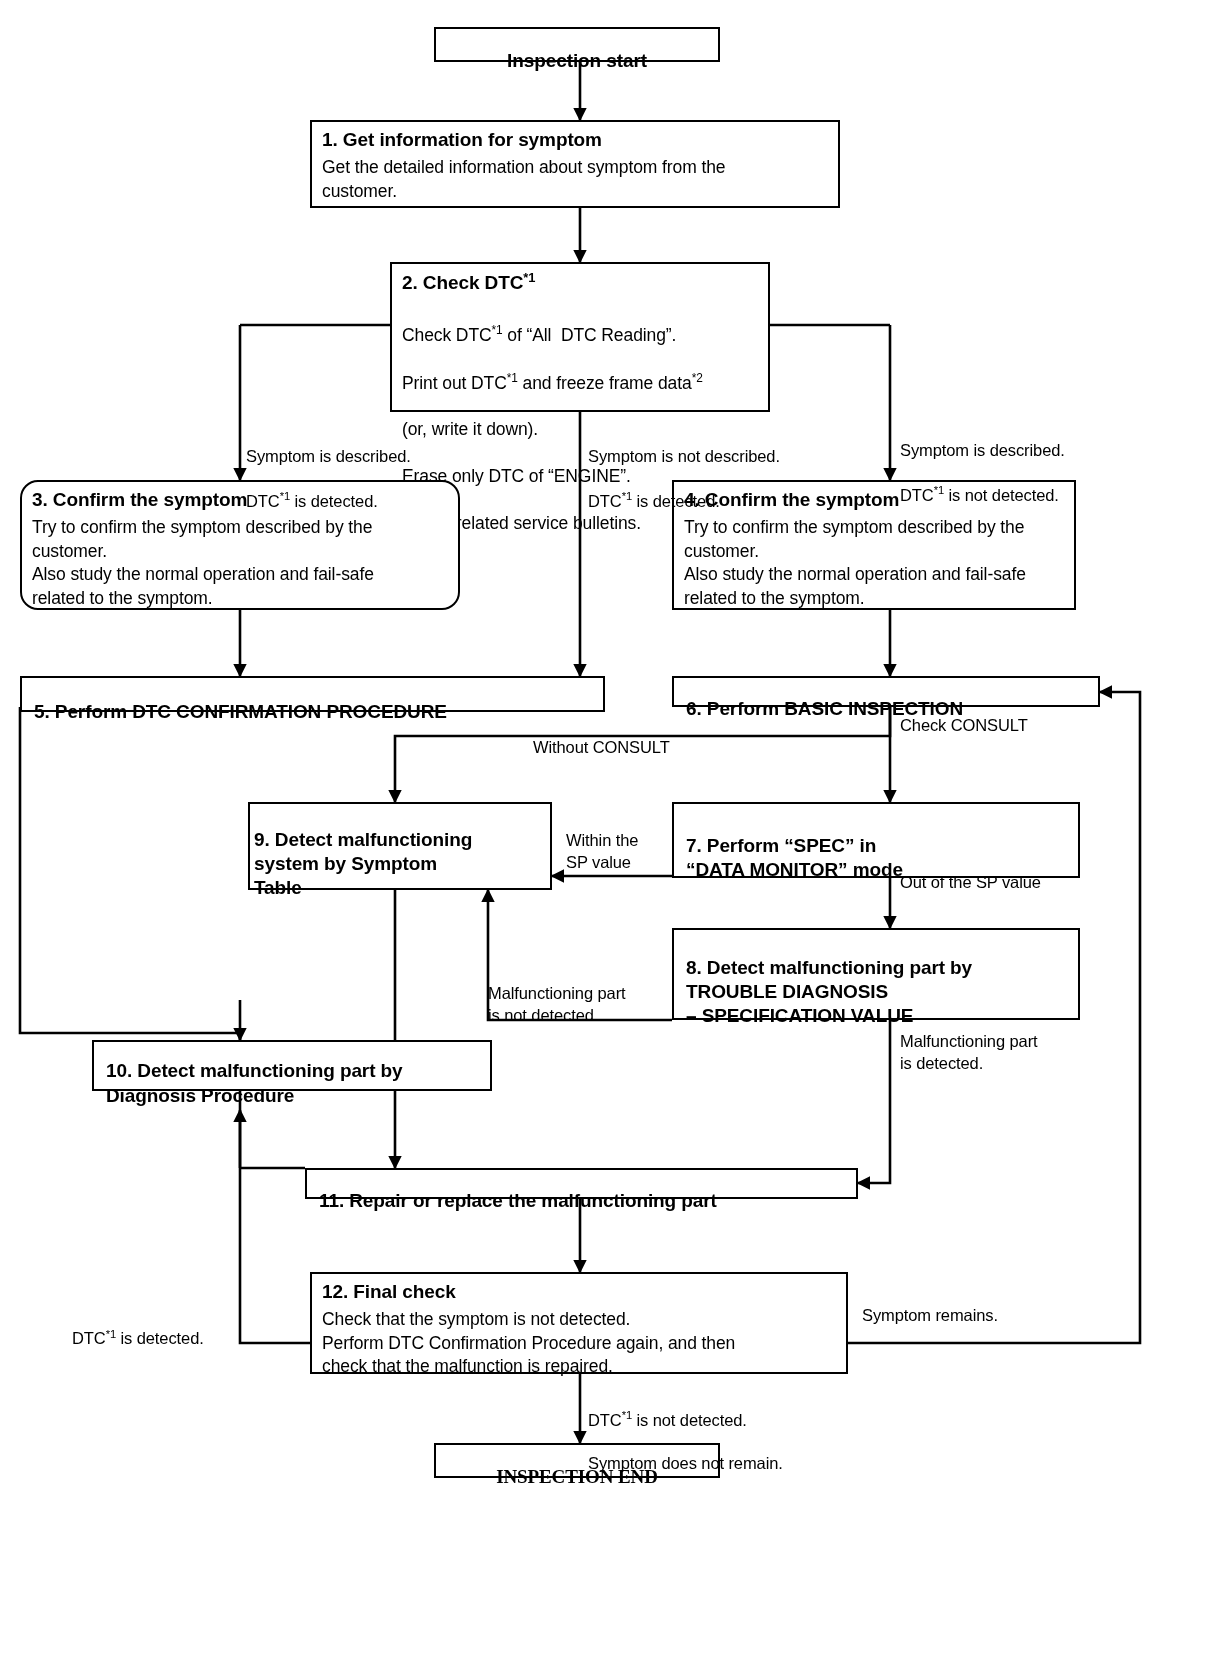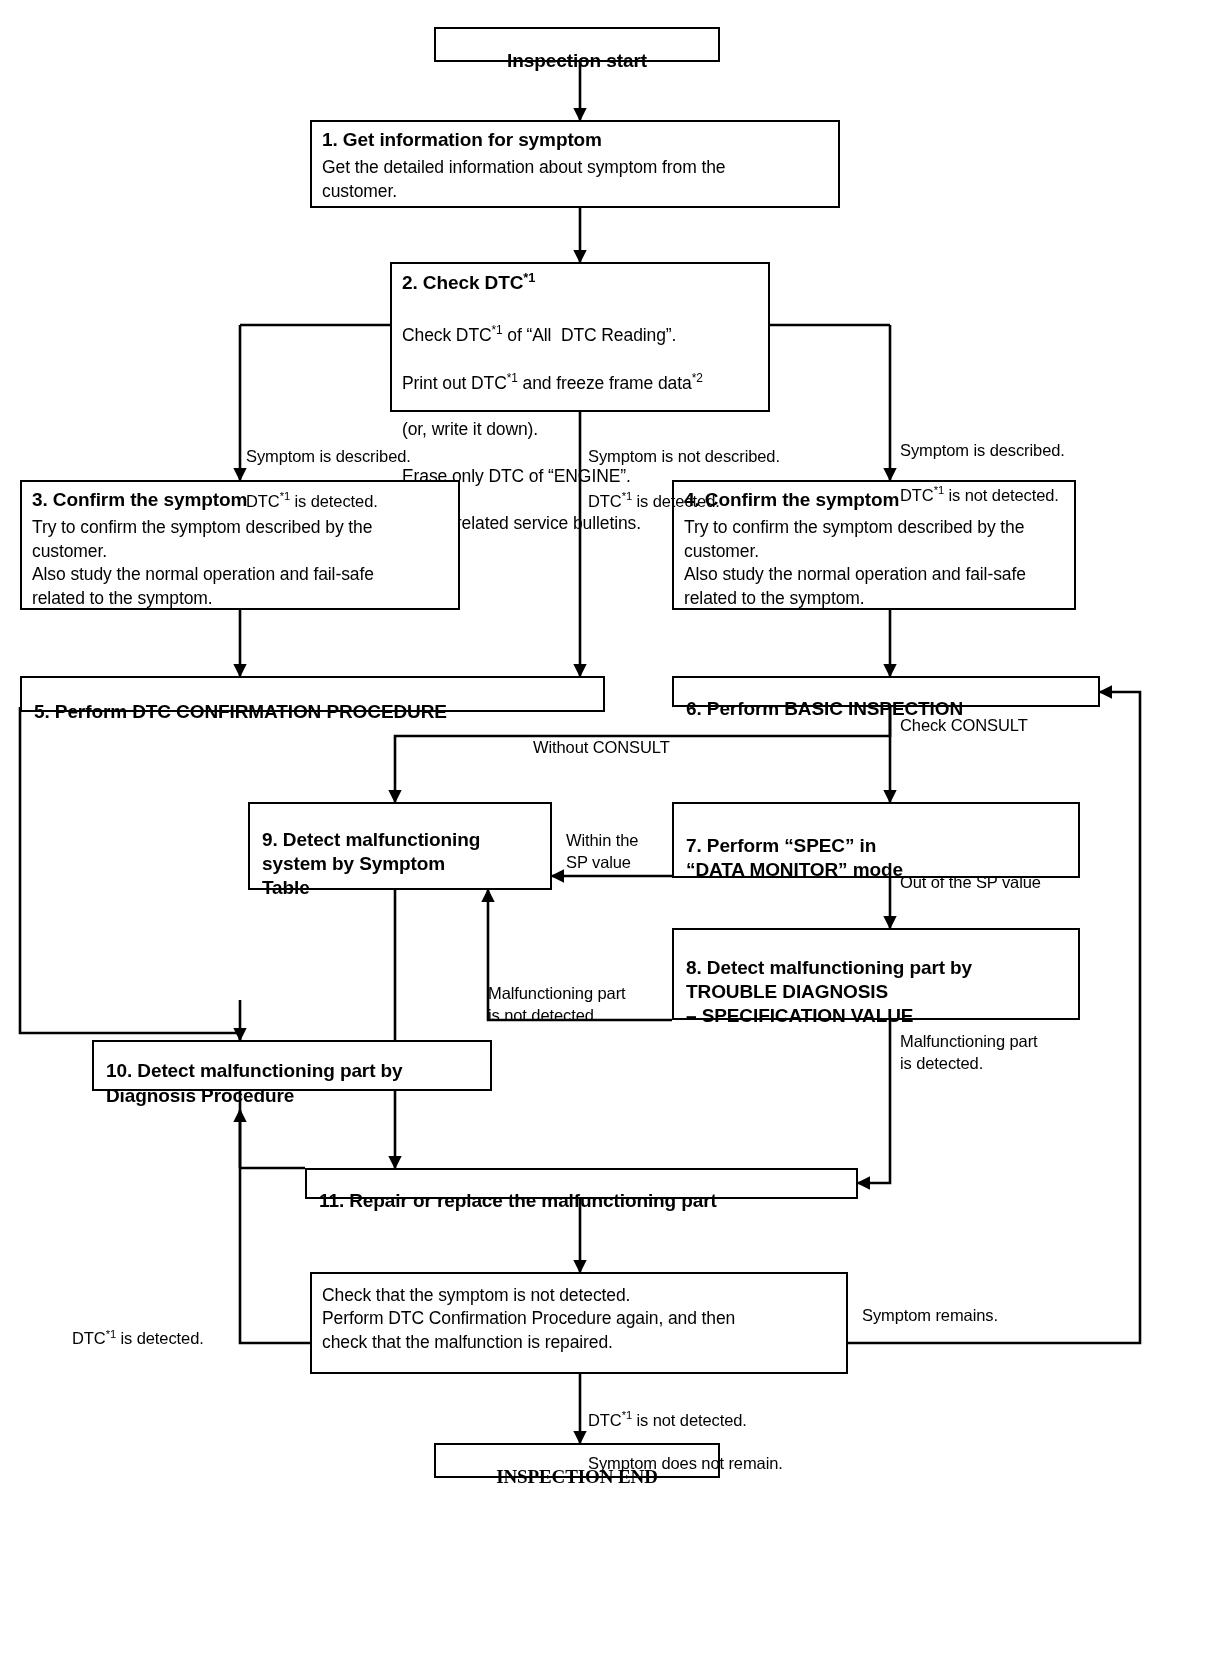--- a/index.html
+++ b/index.html
@@ -150,21 +150,21 @@
     <div class="title"><span>2. Check DTC</span><span class="sup">*1</span></div>
     <div class="body">
       <span class="hang">Check DTC<span class="sup">*1</span> of “All&nbsp; DTC Reading”.</span>
       <span class="hang">Print out DTC<span class="sup">*1</span> and freeze frame data<span class="sup">*2</span></span>
       <span class="hang">(or, write it down).</span>
       <span class="hang">Erase only DTC of “ENGINE”.</span>
       <span class="hang">Check related service bulletins.</span>
     </div>
   </div>
 
-  <div class="box" style="left:20px; top:480px; width:440px; height:130px;">
+  <div class="box" style="left:20px; top:480px; width:440px; height:130px;border-radius:18px;">
     <div class="title">3. Confirm the symptom</div>
     <div class="body">Try to confirm the symptom described by the
 customer.
 Also study the normal operation and fail-safe
 related to the symptom.</div>
   </div>
 
   <div class="box" style="left:672px; top:480px; width:404px; height:130px;">
     <div class="title">4. Confirm the symptom</div>
     <div class="body">Try to confirm the symptom described by the
@@ -179,21 +179,21 @@
 
   <div class="box centered" style="left:672px; top:676px; width:428px; height:31px; padding:0 12px;">
     <div class="title">6. Perform BASIC INSPECTION</div>
   </div>
 
   <div class="box centered" style="left:672px; top:802px; width:408px; height:76px; padding:0 12px;">
     <div class="title">7. Perform “SPEC” in
     “DATA MONITOR” mode</div>
   </div>
 
-  <div class="box centered" style="left:248px; top:802px; width:304px; height:88px; padding:0 12px;">
+  <div class="box centered" style="left:248px; top:802px; width:304px; height:88px; padding:0 4px;">
     <div class="title">9. Detect malfunctioning
     system by Symptom
     Table</div>
   </div>
 
   <div class="box centered" style="left:672px; top:928px; width:408px; height:92px; padding:0 12px;">
     <div class="title">8. Detect malfunctioning part by
     TROUBLE DIAGNOSIS
     – SPECIFICATION VALUE</div>
   </div>
@@ -201,20 +201,21 @@
   <div class="box centered" style="left:92px; top:1040px; width:400px; height:51px; padding:0 12px;">
     <div class="title">10. Detect malfunctioning part by
       Diagnosis Procedure</div>
   </div>
 
   <div class="box centered" style="left:305px; top:1168px; width:553px; height:31px; padding:7px 12px;">
     <div class="title">11. Repair or replace the malfunctioning part</div>
   </div>
 
   <div class="box" style="left:310px; top:1272px; width:538px; height:102px;">
+    <div class="title">12. Final check</div>
     <div class="body">Check that the symptom is not detected.
 Perform DTC Confirmation Procedure again, and then
 check that the malfunction is repaired.</div>
   </div>
 
   <div class="box centered tcenter" style="left:434px; top:1443px; width:286px; height:35px;font-family:Liberation Serif, serif;">
     <div class="title">INSPECTION END</div>
   </div>
 
   <div class="edgelabel" style="left:246px; top:424px; width:330px;">

